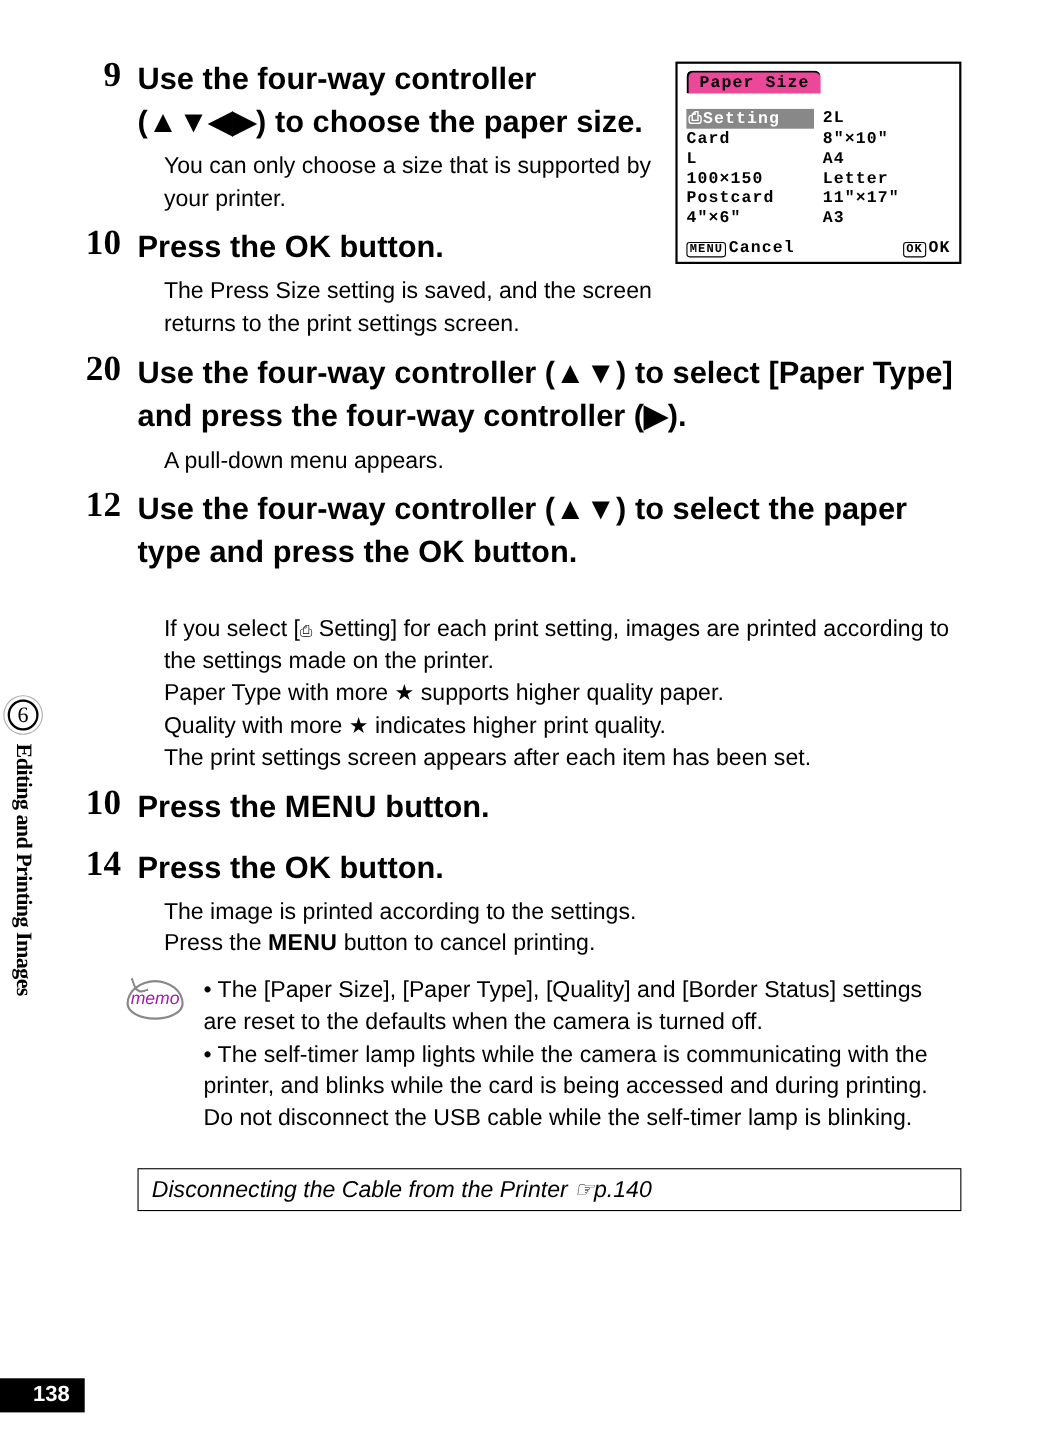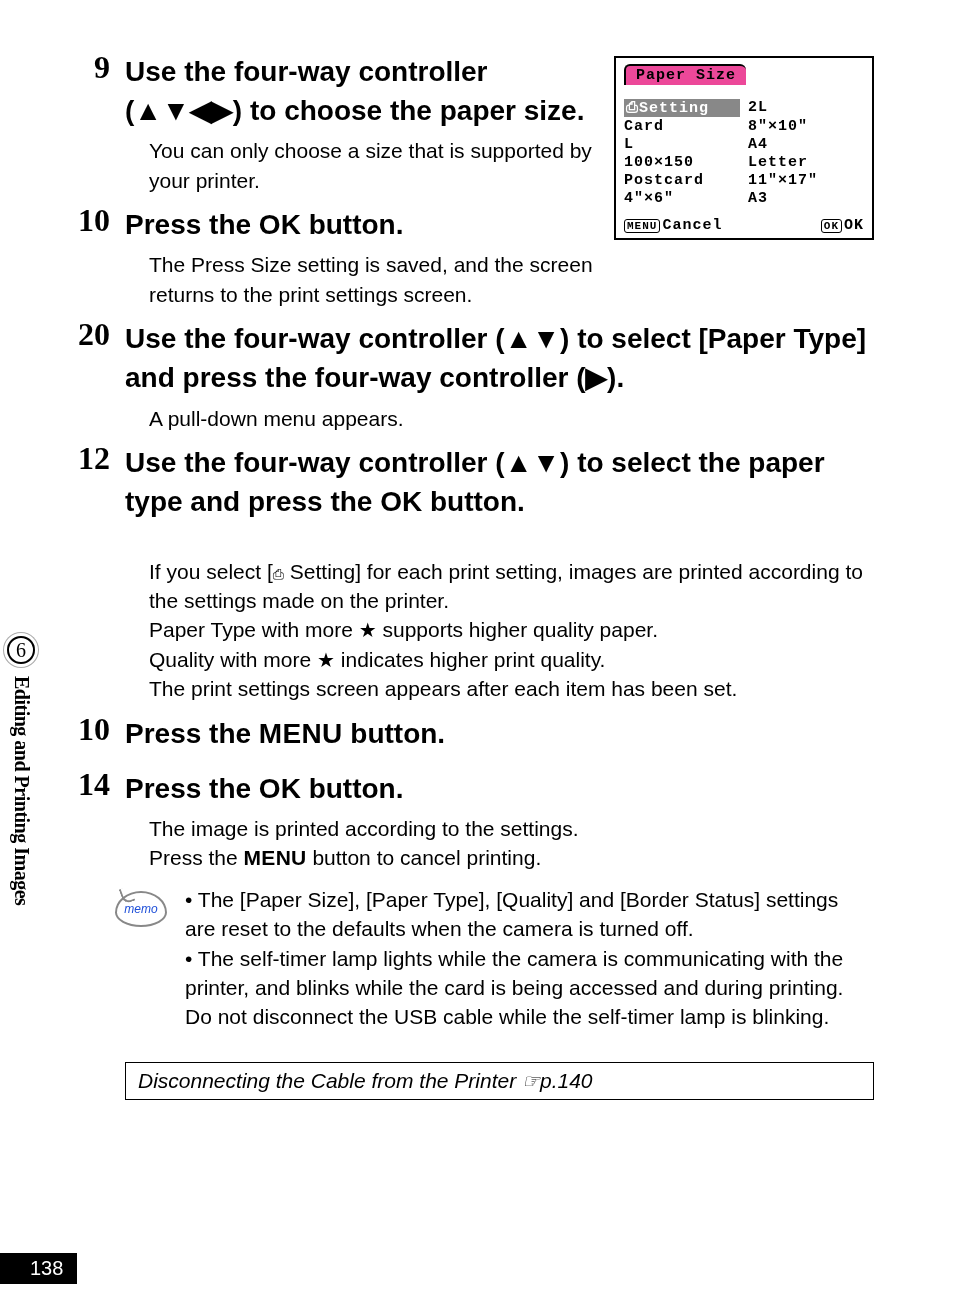--- a/index.html
+++ b/index.html
@@ -150,23 +150,23 @@
     margin-left:45px;
   }
   .memo-badge {
     width:52px;
     height:36px;
     border:2px solid #888;
     border-radius:50% 50% 50% 50% / 60% 60% 40% 40%;
     display:flex;
     align-items:center;
     justify-content:center;
-    font-size:12px;
+    font-size:16px;
     font-style:italic;
-    color:#1d4ed8;
+    color:#a21caf;
     margin-right:18px;
     margin-top:6px;
     flex-shrink:0;
     position:relative;
   }
   .memo-badge::before{
     content:"";
     position:absolute;
     top:-6px;left:4px;
     width:10px;height:14px;
@@ -196,21 +196,21 @@
   }
   .pointer { font-size:20px; }
 
   
   .pagenum-bar {
     position:absolute;
     left:0;
     bottom:30px;
     background:#000;
     color:#fff;
-    font-weight:normal;
+    font-weight:bold;
     font-size:20px;
     padding:4px 14px 4px 30px;
   }
 </style>
 </head>
 <body>
 
 <div class="sidetab">
   <div class="sidetab-circle">6</div>
   <div class="sidetab-text">Editing and Printing Images</div>

